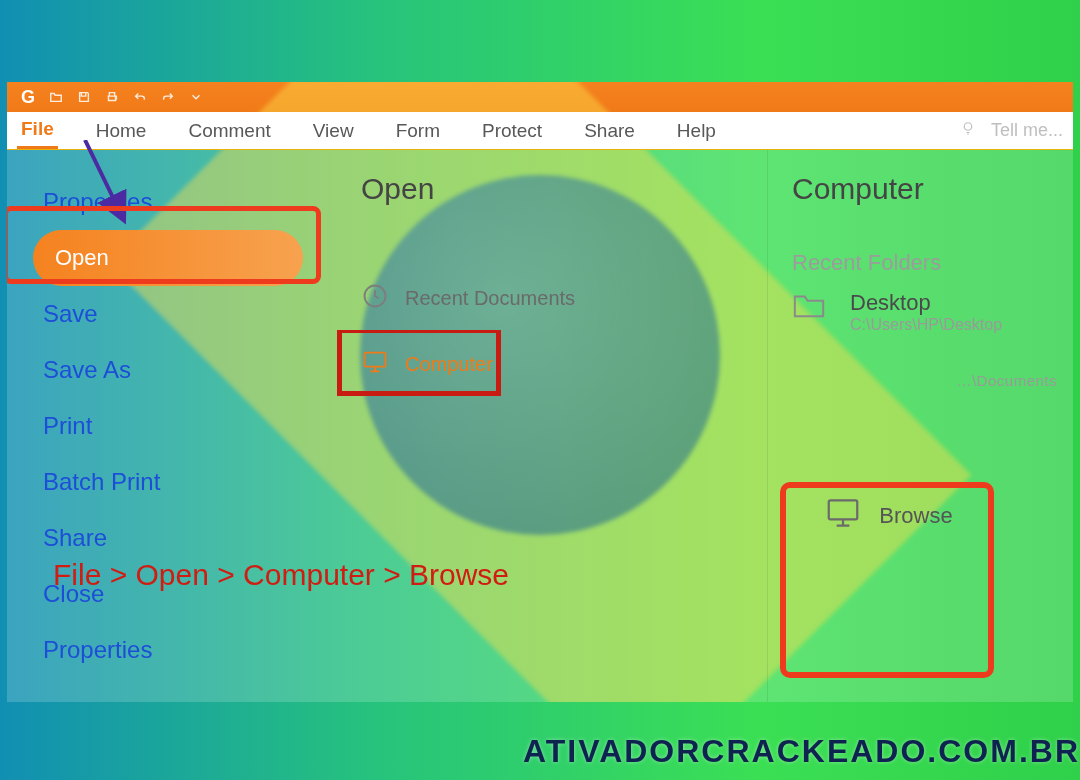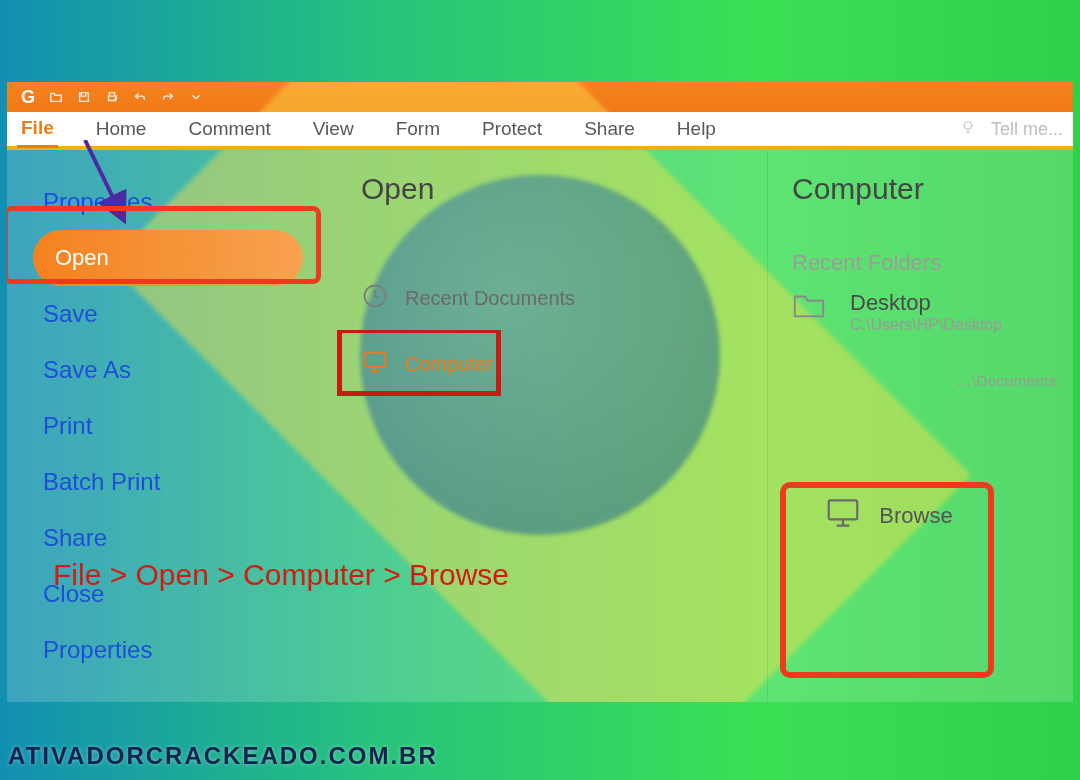--- a/index.html
+++ b/index.html
@@ -50,21 +50,21 @@
     .titlebar svg{width:14px;height:14px;fill:none;stroke:#fff;stroke-width:1.6}
     .logo-g{font-weight:700;font-size:18px;color:#fff}
     
     .menubar{
       height:38px;
       background:#fff;
       display:flex;align-items:center;
       padding:0 10px;
       gap:34px;
       font-size:19px;color:#555;
-      border-bottom:4px solid #eab308;
+      border-bottom:1px solid #eab308;
       position:relative;
       justify-content:center;
     }
     .menubar .menu-item{padding:6px 4px;cursor:pointer;color:#585858}
     .menubar .menu-item.active{color:#f07a17;font-weight:600;border-bottom:3px solid #f07a17}
     .tellme{
       margin-left:auto;display:flex;align-items:center;gap:14px;
       color:#bfbfbf;font-size:18px;
     }
     .tellme svg{width:18px;height:18px;stroke:#bfbfbf;fill:none;stroke-width:1.6}
@@ -159,23 +159,23 @@
     }
     
     .overlay-text{
       position:absolute;left:46px;top:476px;
       font-size:30px;font-weight:400;color:#cf1d13;
       pointer-events:none;
     }
     
     .watermark{
       position:absolute;left:0;bottom:10px;width:100%;
-      text-align:left;
+      text-align:right;
       font-family:"Arial Black",Impact,sans-serif;
-      font-size:24px;font-weight:900;letter-spacing:2px;
+      font-size:32px;font-weight:900;letter-spacing:2px;
       color:#0f2350;
       text-shadow:0 0 4px rgba(255,255,255,.4);
       text-transform:uppercase;
       padding-left:8px;
     }
   </style>
 </head>
 <body>
 
 <div class="app-card">

